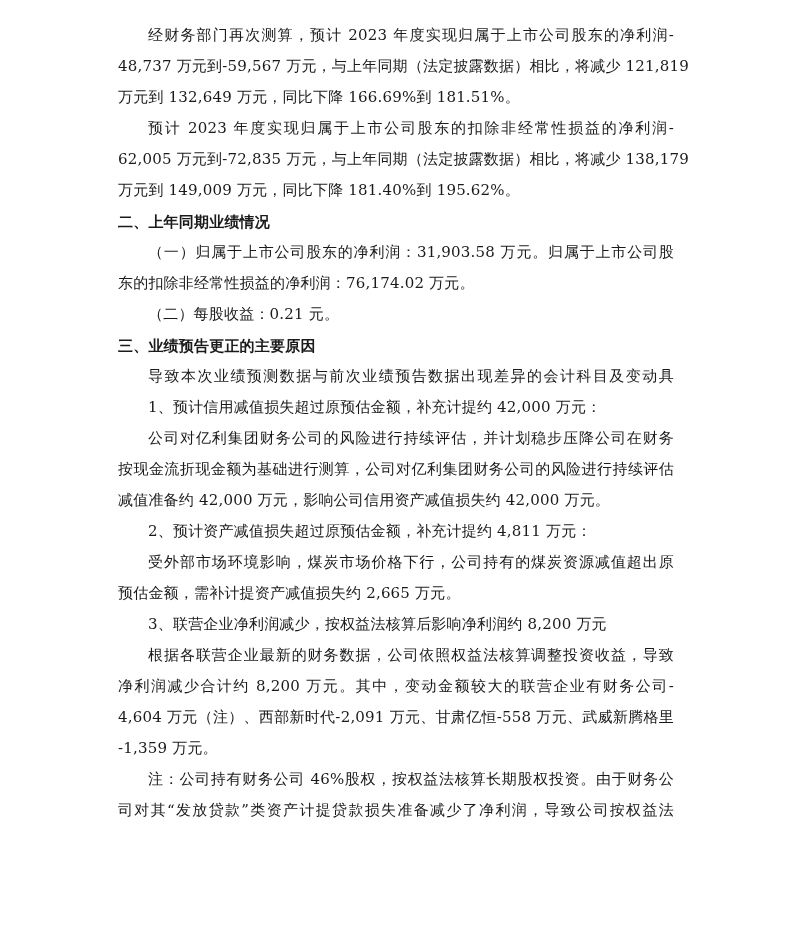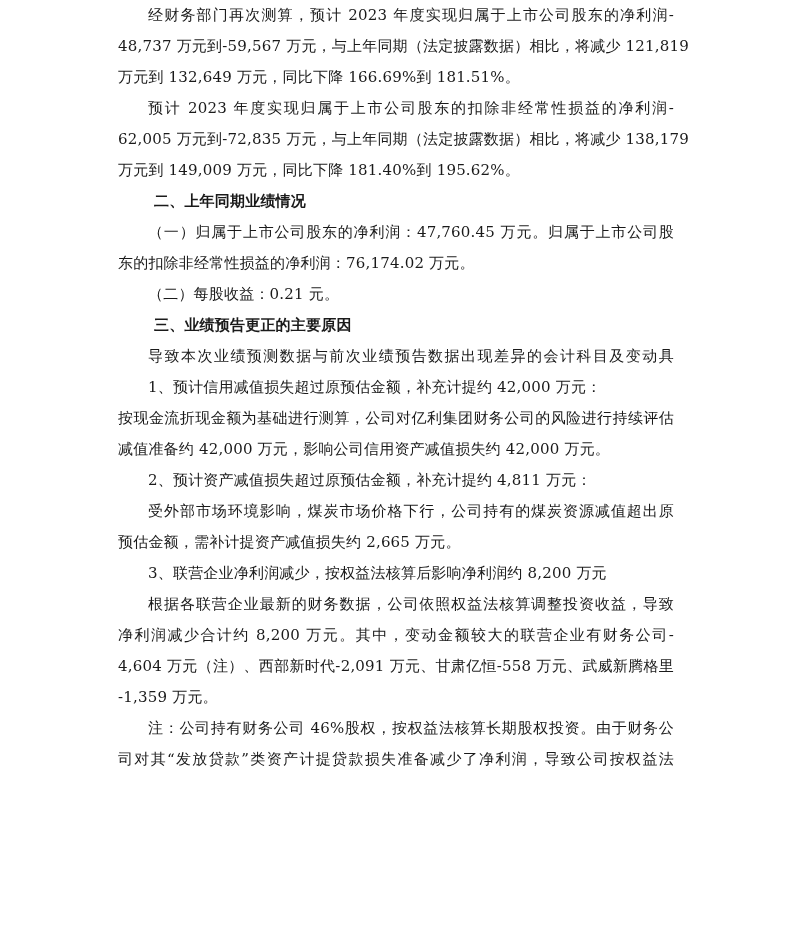--- a/index.html
+++ b/index.html
@@ -11,36 +11,35 @@
       width: 785px;
       height: 925px;
       overflow: hidden;
       position: relative;
       font-family: "DejaVu Serif", "Liberation Serif", serif;
       color: #1a1a1a;
     }
     .page {
       position: absolute;
       left: 118px;
-      top: 0;
+      top: 20px;
       width: 556px;
     }
     .line {
       height: 31px;
       line-height: 31px;
       font-size: 15px;
       white-space: nowrap;
       letter-spacing: 0.2px;
     }
     .indent { padding-left: 30px; }
     .heading {
-      font-family: Liberation Serif, serif;
+      font-family: Liberation Sans, sans-serif;
       font-weight: bold;
       font-size: 15px;
-      margin-left: 36px;
     }
     .justify-line {
       text-align: justify;
       text-align-last: justify;
     }
   </style>
 </head>
 <body>
 
 <div class="page">
@@ -53,35 +52,36 @@
 
   <div class="para">
     <div class="line indent justify-line">预计 2023 年度实现归属于上市公司股东的扣除非经常性损益的净利润-</div>
     <div class="line justify-line">62,005 万元到-72,835 万元，与上年同期（法定披露数据）相比，将减少 138,179</div>
     <div class="line">万元到 149,009 万元，同比下降 181.40%到 195.62%。</div>
   </div>
 
   <div class="line heading">二、上年同期业绩情况</div>
 
   <div class="para">
-    <div class="line indent justify-line">（一）归属于上市公司股东的净利润：47,760.45 万元。归属于上市公司股</div>
+    <div class="line indent justify-line">（一）归属于上市公司股东的净利润：31,903.58 万元。归属于上市公司股</div>
     <div class="line">东的扣除非经常性损益的净利润：76,174.02 万元。</div>
   </div>
 
   <div class="line indent">（二）每股收益：0.21 元。</div>
 
   <div class="line heading">三、业绩预告更正的主要原因</div>
 
   <div class="para">
     <div class="line indent justify-line">导致本次业绩预测数据与前次业绩预告数据出现差异的会计科目及变动具</div>
   </div>
 
   <div class="line indent">1、预计信用减值损失超过原预估金额，补充计提约 42,000 万元：</div>
 
   <div class="para">
+    <div class="line indent justify-line">公司对亿利集团财务公司的风险进行持续评估，并计划稳步压降公司在财务</div>
     <div class="line justify-line">按现金流折现金额为基础进行测算，公司对亿利集团财务公司的风险进行持续评估</div>
     <div class="line">减值准备约 42,000 万元，影响公司信用资产减值损失约 42,000 万元。</div>
   </div>
 
   <div class="line indent">2、预计资产减值损失超过原预估金额，补充计提约 4,811 万元：</div>
 
   <div class="para">
     <div class="line indent justify-line">受外部市场环境影响，煤炭市场价格下行，公司持有的煤炭资源减值超出原</div>
     <div class="line">预估金额，需补计提资产减值损失约 2,665 万元。</div>
   </div>

